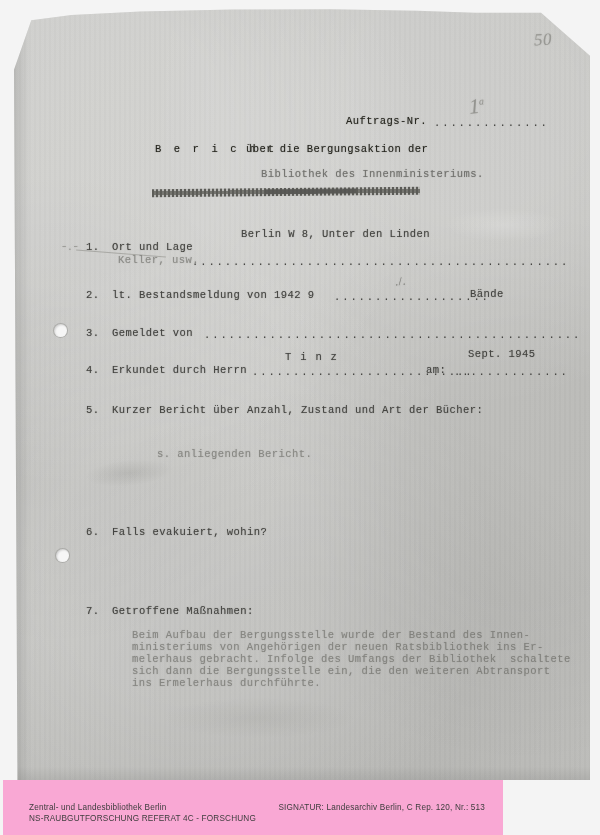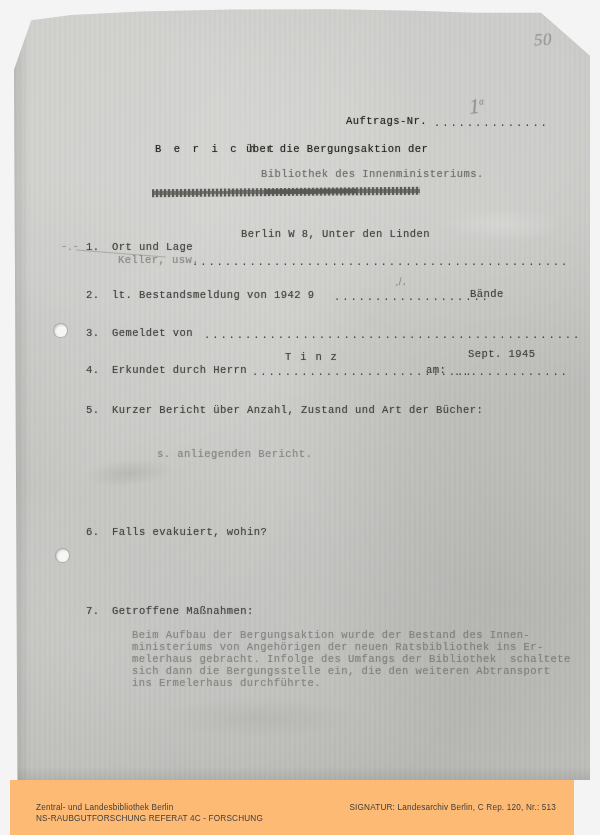--- a/index.html
+++ b/index.html
@@ -228,25 +228,25 @@
   #edge-shadow-bottom {
     position: absolute;
     left: 0; bottom: 0; width: 100%; height: 14px;
     background: linear-gradient(0deg, rgba(0,0,0,.07), transparent);
     z-index: 2;
   }
 
   
   #footer-bar {
     position: absolute;
-    left: 10px;
+    left: 3px;
     bottom: 0;
-    width: 564px;
+    width: 500px;
     height: 55px;
-    background: #fdba74;
+    background: #f9a8d4;
     z-index: 10;
   }
   .footer-text {
     position: absolute;
     font-family: "Liberation Sans", sans-serif;
     font-size: 8.2px;
     color: #3d3d3d;
     letter-spacing: .18px;
     white-space: pre;
     line-height: 1.38;
@@ -302,21 +302,21 @@
       <div class="ln" style="left:72px; top:397px;">5.</div>
       <div class="ln" style="left:98px; top:397px;">Kurzer Bericht über Anzahl, Zustand und Art der Bücher:</div>
       <div class="ln fainter" style="left:143px; top:441px;">s. anliegenden Bericht.</div>
 
       <div class="ln" style="left:72px; top:519px;">6.</div>
       <div class="ln" style="left:98px; top:519px;">Falls evakuiert, wohin?</div>
 
       <div class="ln" style="left:72px; top:598px;">7.</div>
       <div class="ln" style="left:98px; top:598px;">Getroffene Maßnahmen:</div>
 
-      <div class="ln fainter" style="left:118px; top:622px;">Beim Aufbau der Bergungsaktion wurde der Bestand des Innen-</div>
+      <div class="ln fainter" style="left:118px; top:622px;">Beim Aufbau der Bergungsstelle wurde der Bestand des Innen-</div>
       <div class="ln fainter" style="left:118px; top:634px;">ministeriums von Angehörigen der neuen Ratsbibliothek ins Er-</div>
       <div class="ln fainter" style="left:118px; top:646px;">melerhaus gebracht. Infolge des Umfangs der Bibliothek  schaltete</div>
       <div class="ln fainter" style="left:118px; top:658px;">sich dann die Bergungsstelle ein, die den weiteren Abtransport</div>
       <div class="ln fainter" style="left:118px; top:670px;">ins Ermelerhaus durchführte.</div>
     </div>
 
     <div id="strikeout"></div>
 
     <div class="pencil" id="folio-number">50</div>
 

